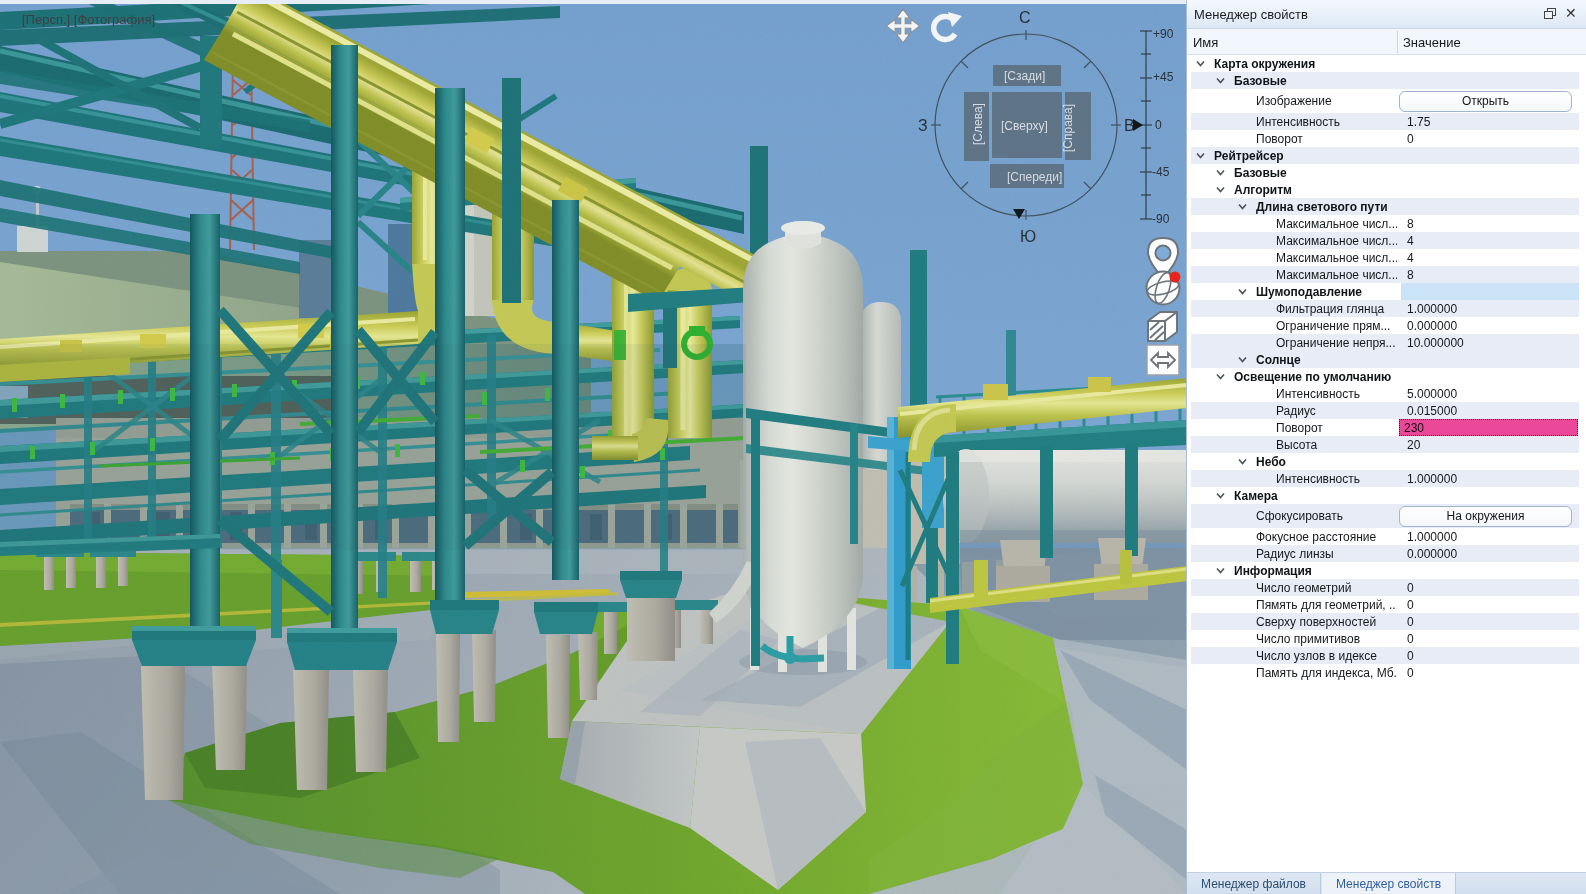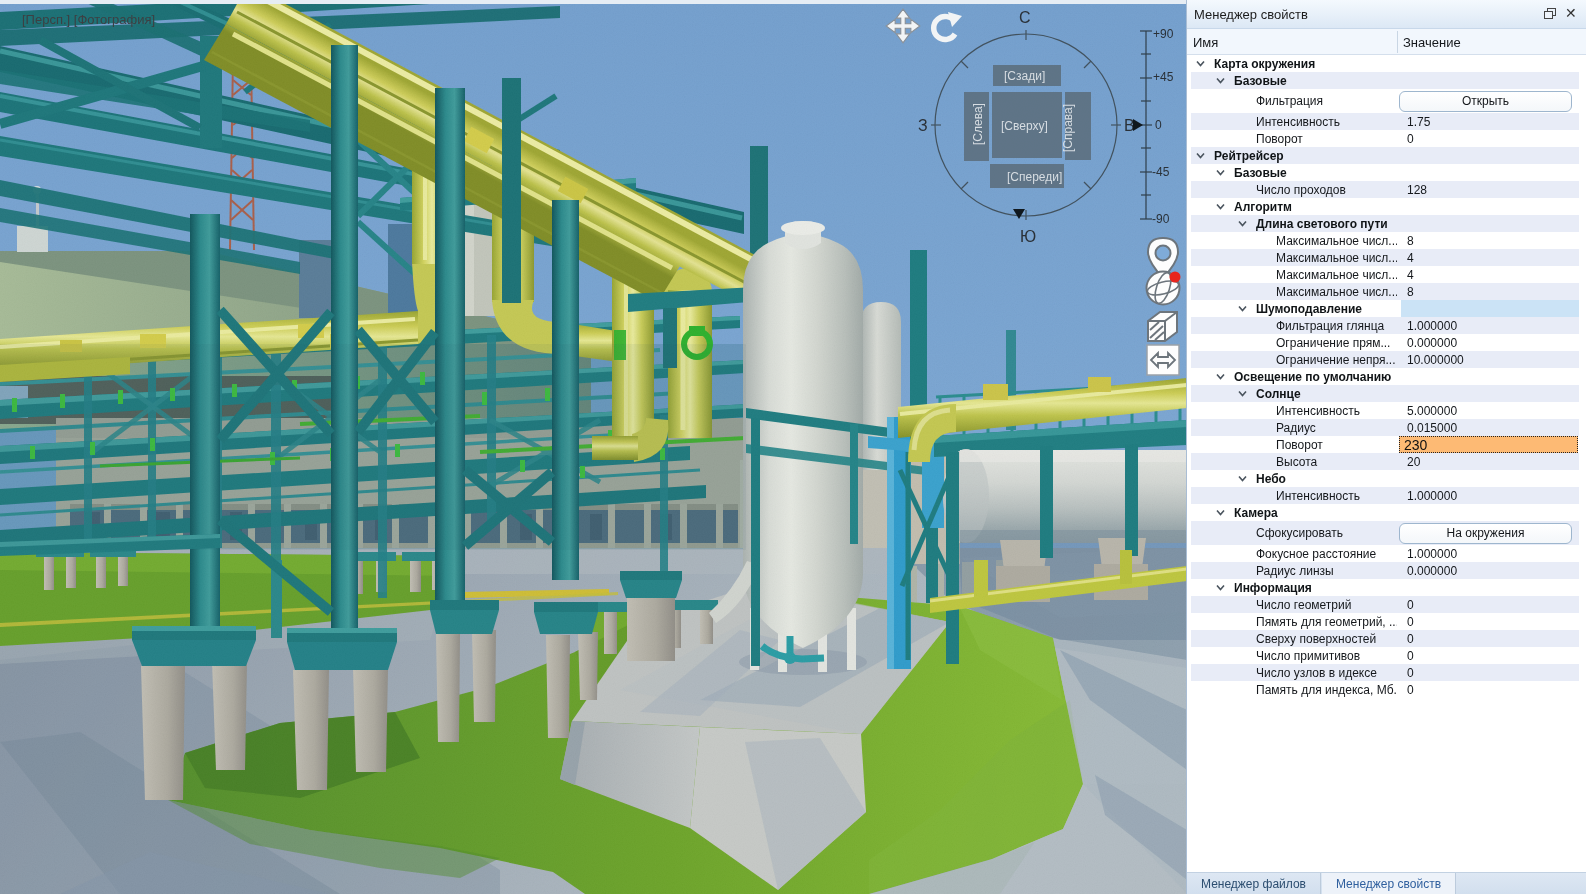--- a/index.html
+++ b/index.html
@@ -21,21 +21,21 @@
   #prows { position:absolute; left:4px; top:55px; width:388px;text-decoration:underline; }
   .row { position:relative; width:100%; height:17px; }
   .row.tall { height:24px; }
   .row.alt { background:#e8ecf7; }
   .row .n { position:absolute; left:0; top:0; bottom:0; width:206px; font-size:12px; color:#15181c; white-space:nowrap; overflow:hidden; display:flex; align-items:center; }
   .row .v { position:absolute; left:210px; top:0; bottom:0; right:0; font-size:12px; color:#15181c; display:flex; align-items:center; padding-left:6px; }
   .row.grp .n { font-weight:bold; color:#101417; }
   .chev { display:inline-block; width:9px; height:9px; margin-right:9px; flex:none; }
   .btn { width:173px; height:21px; border:1px solid #9eb6ce; border-radius:6px; background:linear-gradient(#ffffff,#f4f7fa); font-size:12px; color:#15181c; display:flex; align-items:center; justify-content:center; margin-left:-8px; }
   .vcell-blue { position:absolute; left:210px; top:0; bottom:0; right:0; background:#cbe3f6; }
-  .vcell-orange { position:absolute; left:208px; top:0px; bottom:0px; width:179px; background:#fdba74; border:1px dotted #222; font-size:14px; color:#111; display:flex; align-items:center; padding-left:4px; }
+  .vcell-orange { position:absolute; left:208px; top:0px; bottom:0px; width:179px; background:#ec4899; border:1px dotted #222; font-size:12px; color:#111; display:flex; align-items:center; padding-left:4px; }
   #ptabs { position:absolute; left:0; top:872px; width:399px; height:22px; background:linear-gradient(#dde7f3,#d2dfee); border-top:1px solid #c2d1e2; }
   #ptabs .tab1 { position:absolute; left:0; top:0; width:134px; height:22px; font-size:12px; color:#2c4e70; display:flex; align-items:center; justify-content:center; border-right:1px solid #bccbdc; }
   #ptabs .tab2 { position:absolute; left:135px; top:0; width:134px; height:22px; background:#edf2f9; font-size:12px; color:#2f5f9e; display:flex; align-items:center; justify-content:center; border-right:1px solid #bccbdc; }
 </style>
 </head>
 <body>
 <div id="stage">
   <div id="scene"><svg width="1187" height="894" viewBox="0 0 1187 894">
 <defs>
 <linearGradient id="sky" x1="0" y1="0" x2="0" y2="1">
@@ -661,21 +661,21 @@
           <div class="n" style="padding-left:5px"><svg class="chev" viewBox="0 0 9 9">
               <polyline points="1,2.5 4.5,6.5 8,2.5" fill="none" stroke="#4a545e" stroke-width="1.6"></polyline>
             </svg>Карта окружения</div>
         </div>
       <div class="row alt grp">
           <div class="n" style="padding-left:25px"><svg class="chev" viewBox="0 0 9 9">
               <polyline points="1,2.5 4.5,6.5 8,2.5" fill="none" stroke="#4a545e" stroke-width="1.6"></polyline>
             </svg>Базовые</div>
         </div>
       <div class="row tall">
-          <div class="n" style="padding-left:65px">Фильтрация</div>
+          <div class="n" style="padding-left:65px">Изображение</div>
           <div class="v">
             <div class="btn">Открыть</div>
           </div>
         </div>
       <div class="row alt">
           <div class="n" style="padding-left:65px">Интенсивность</div>
           <div class="v">1.75</div>
         </div>
       <div class="row">
           <div class="n" style="padding-left:65px">Поворот</div>
@@ -684,24 +684,20 @@
       <div class="row alt grp">
           <div class="n" style="padding-left:5px"><svg class="chev" viewBox="0 0 9 9">
               <polyline points="1,2.5 4.5,6.5 8,2.5" fill="none" stroke="#4a545e" stroke-width="1.6"></polyline>
             </svg>Рейтрейсер</div>
         </div>
       <div class="row grp">
           <div class="n" style="padding-left:25px"><svg class="chev" viewBox="0 0 9 9">
               <polyline points="1,2.5 4.5,6.5 8,2.5" fill="none" stroke="#4a545e" stroke-width="1.6"></polyline>
             </svg>Базовые</div>
         </div>
-      <div class="row alt">
-          <div class="n" style="padding-left:65px">Число проходов</div>
-          <div class="v">128</div>
-        </div>
       <div class="row grp">
           <div class="n" style="padding-left:25px"><svg class="chev" viewBox="0 0 9 9">
               <polyline points="1,2.5 4.5,6.5 8,2.5" fill="none" stroke="#4a545e" stroke-width="1.6"></polyline>
             </svg>Алгоритм</div>
         </div>
       <div class="row alt grp">
           <div class="n" style="padding-left:47px"><svg class="chev" viewBox="0 0 9 9">
               <polyline points="1,2.5 4.5,6.5 8,2.5" fill="none" stroke="#4a545e" stroke-width="1.6"></polyline>
             </svg>Длина светового пути</div>
         </div>
@@ -732,29 +728,29 @@
           <div class="v">1.000000</div>
         </div>
       <div class="row">
           <div class="n" style="padding-left:85px">Ограничение прям...</div>
           <div class="v">0.000000</div>
         </div>
       <div class="row alt">
           <div class="n" style="padding-left:85px">Ограничение непря...</div>
           <div class="v">10.000000</div>
         </div>
+      <div class="row alt grp">
+          <div class="n" style="padding-left:47px"><svg class="chev" viewBox="0 0 9 9">
+              <polyline points="1,2.5 4.5,6.5 8,2.5" fill="none" stroke="#4a545e" stroke-width="1.6"></polyline>
+            </svg>Солнце</div>
+        </div>
       <div class="row grp">
           <div class="n" style="padding-left:25px"><svg class="chev" viewBox="0 0 9 9">
               <polyline points="1,2.5 4.5,6.5 8,2.5" fill="none" stroke="#4a545e" stroke-width="1.6"></polyline>
             </svg>Освещение по умолчанию</div>
-        </div>
-      <div class="row alt grp">
-          <div class="n" style="padding-left:47px"><svg class="chev" viewBox="0 0 9 9">
-              <polyline points="1,2.5 4.5,6.5 8,2.5" fill="none" stroke="#4a545e" stroke-width="1.6"></polyline>
-            </svg>Солнце</div>
         </div>
       <div class="row">
           <div class="n" style="padding-left:85px">Интенсивность</div>
           <div class="v">5.000000</div>
         </div>
       <div class="row alt">
           <div class="n" style="padding-left:85px">Радиус</div>
           <div class="v">0.015000</div>
         </div>
       <div class="row">

